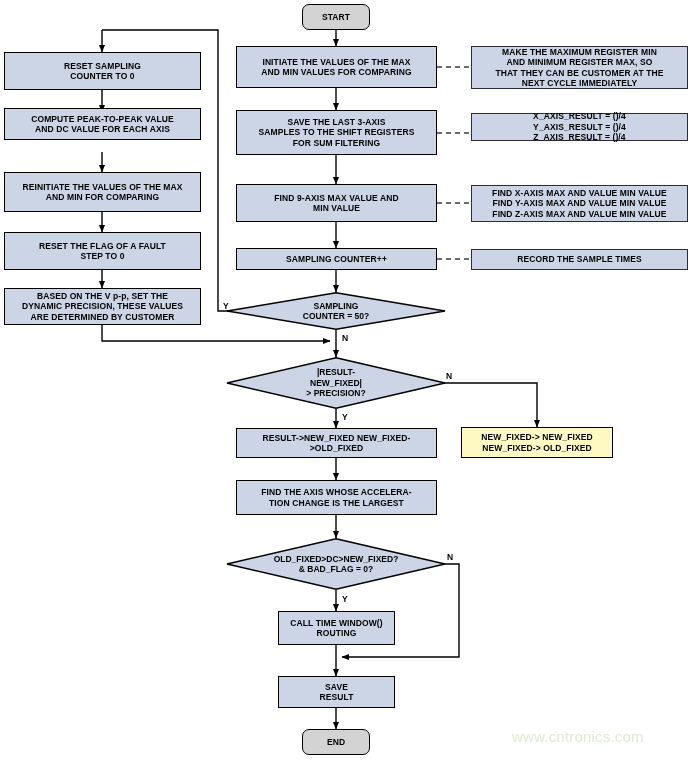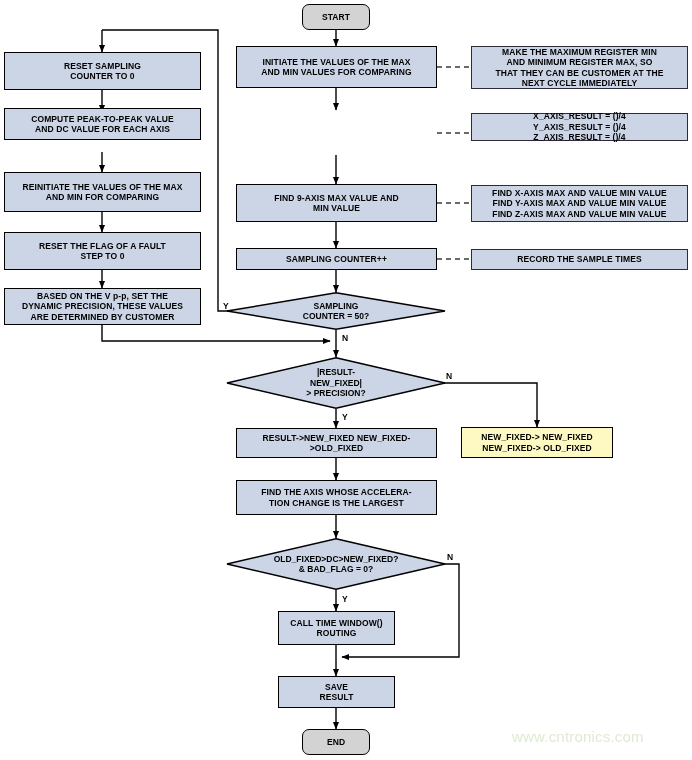--- a/index.html
+++ b/index.html
@@ -159,20 +159,23 @@
 
   <div class="node" style="left:4px;  top:288px; width:197px; height:37px;">BASED ON THE V p-p, SET THE
 DYNAMIC PRECISION, THESE VALUES
 ARE DETERMINED BY CUSTOMER</div>
 
   <div class="node terminal" style="left:302px; top:4px;  width:68px; height:26px;">START</div>
 
   <div class="node" style="left:236px; top:46px; width:201px; height:42px;">INITIATE THE VALUES OF THE MAX
 AND MIN VALUES FOR COMPARING</div>
 
+  <div class="node" style="left:236px; top:110px; width:201px; height:45px;">SAVE THE LAST 3-AXIS
+SAMPLES TO THE SHIFT REGISTERS
+FOR SUM FILTERING</div>
 
   <div class="node" style="left:236px; top:184px; width:201px; height:38px;">FIND 9-AXIS MAX VALUE AND
 MIN VALUE</div>
 
   <div class="node" style="left:236px; top:248px; width:201px; height:22px;">SAMPLING COUNTER++</div>
 
   <div class="diamond" style="left:226px; top:292px; width:220px; height:38px;">
     <svg width="220" height="38" viewBox="0 0 220 38">
       <polygon points="110,0.8 219,19 110,37.2 1,19" fill="#ccd5e6" stroke="#000" stroke-width="1.5"></polygon>
     </svg>

